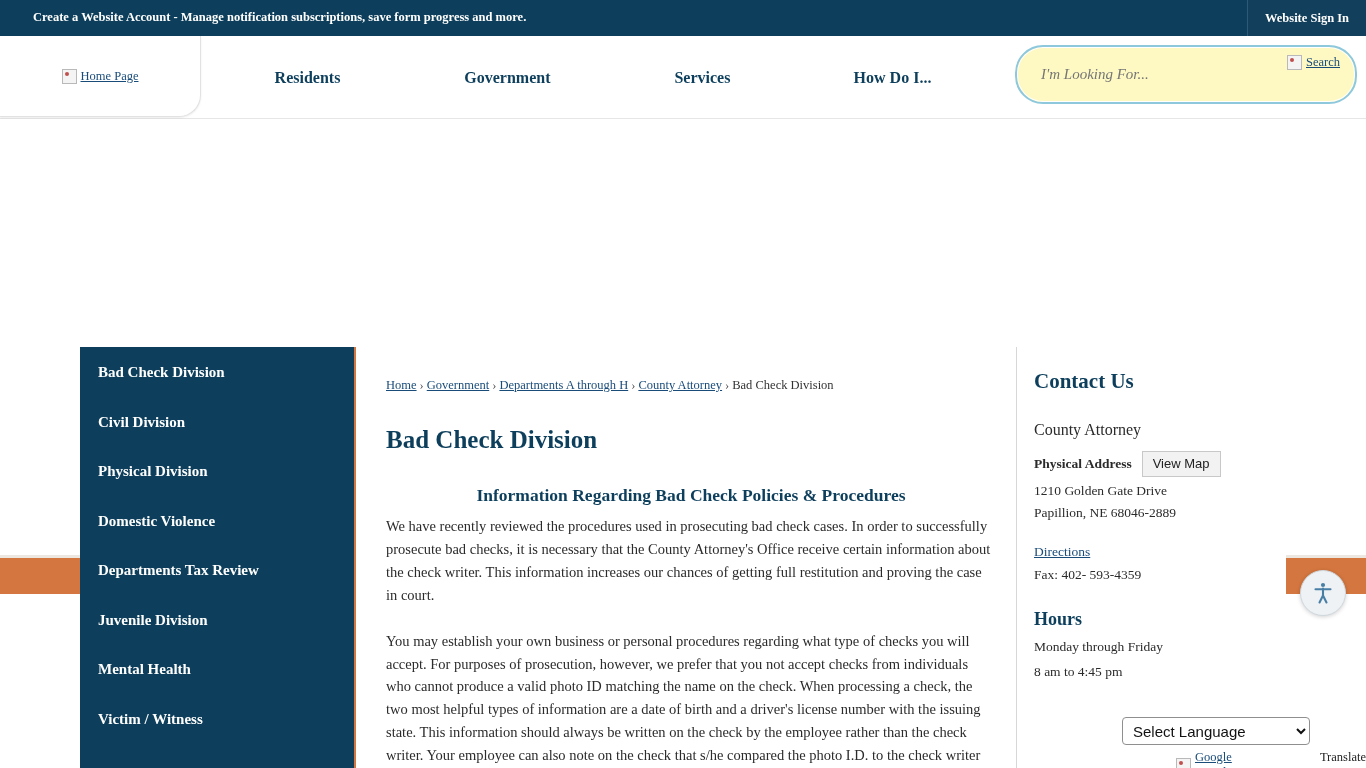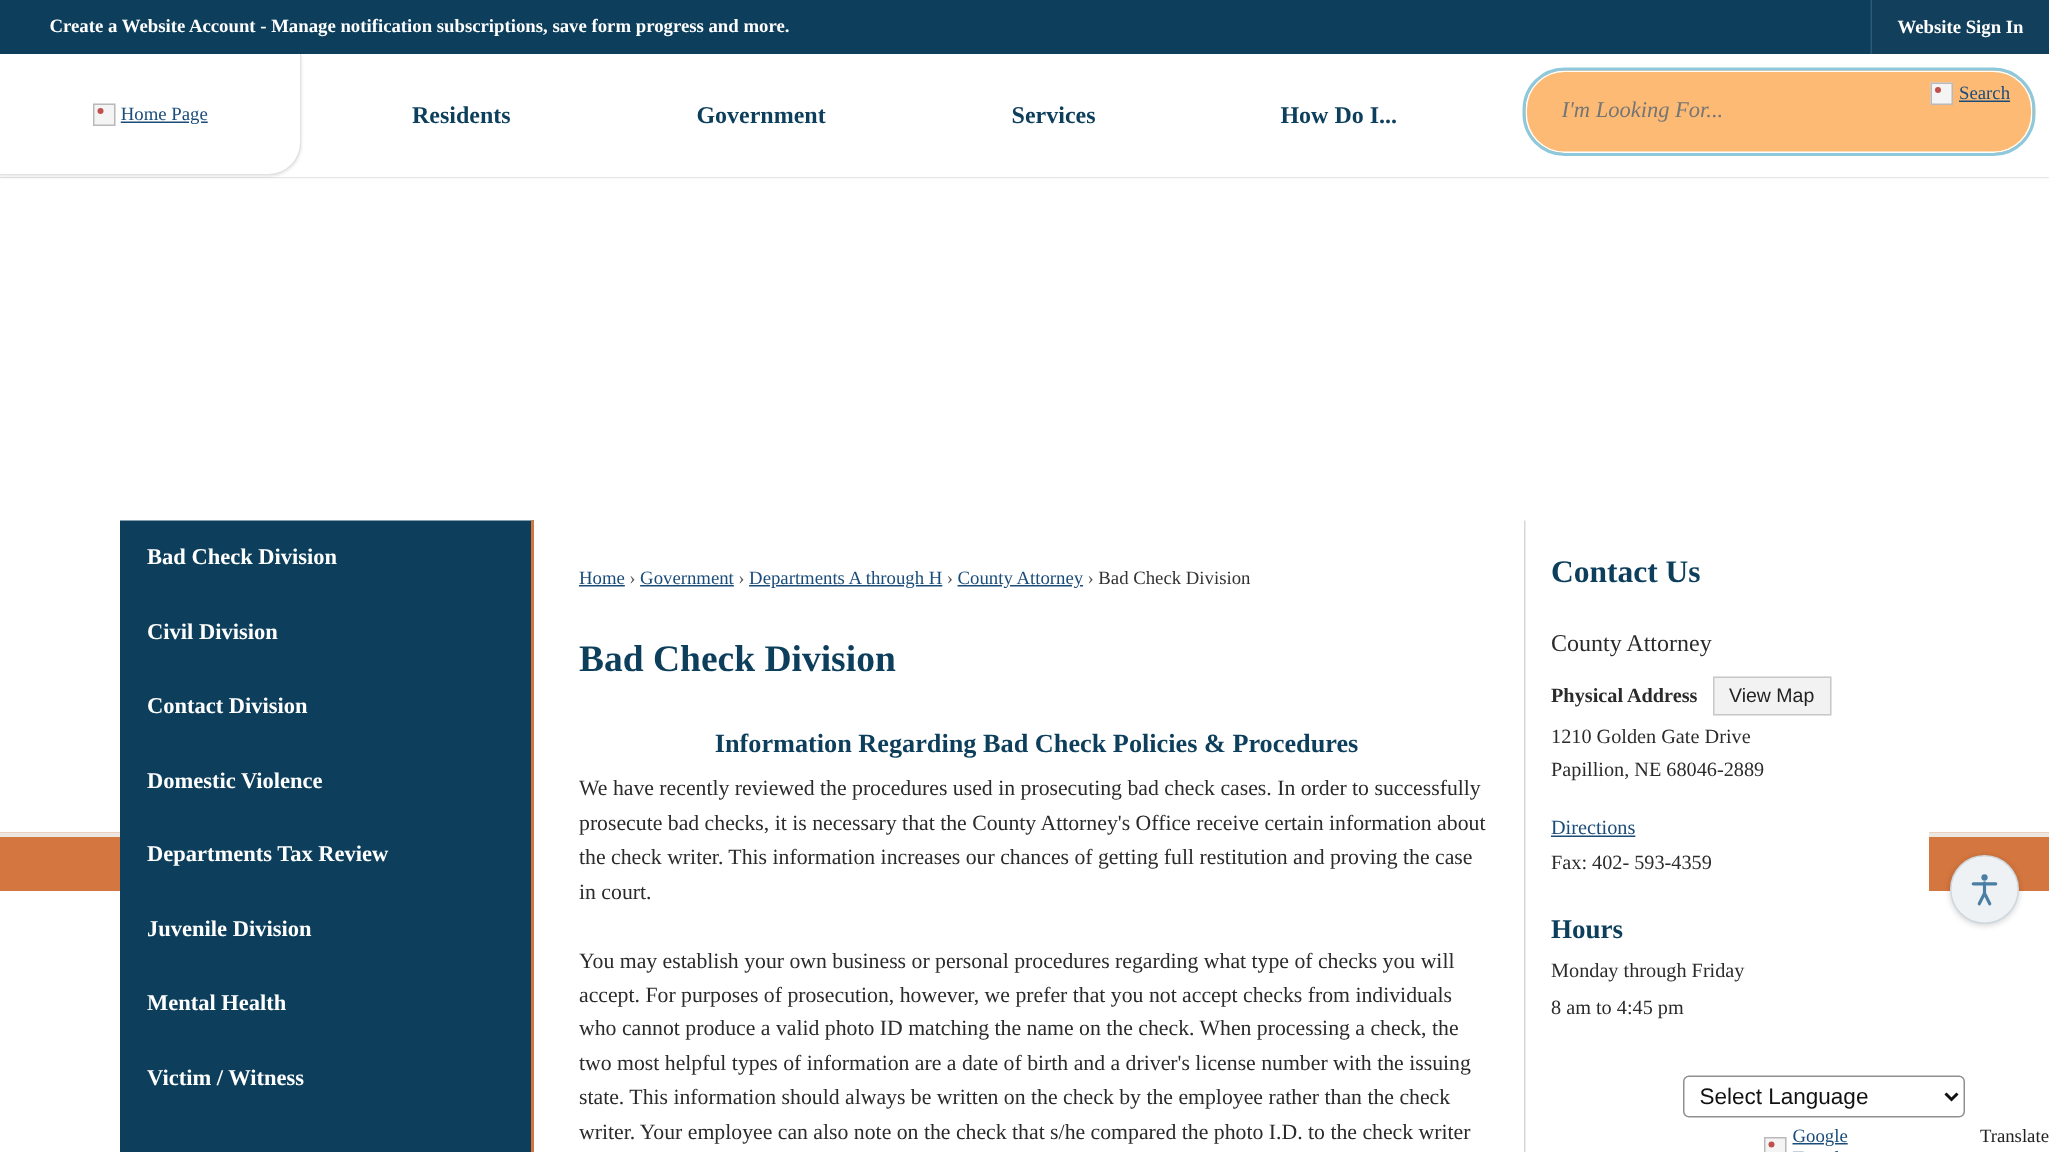--- a/index.html
+++ b/index.html
@@ -121,21 +121,21 @@
   .nav-item:nth-child(4) { width: 200px; }
 
   .searchwrap {
     position: absolute;
     right: 9px;
     top: 9px;
     width: 338px;
     height: 55px;
     border: 2px solid #8ec8dd;
     border-radius: 28px;
-    background: #fdba74;
+    background: #fef9c3;
     box-shadow: 0 0 0 1px #ffffff inset;
   }
   .searchwrap input {
     position: absolute;
     left: 22px;
     top: 12px;
     width: 230px;
     height: 28px;
     border: none;
     outline: none;
@@ -423,21 +423,21 @@
 
 <div class="banner"></div>
 
 <div class="stripe-left"></div>
 <div class="stripe-right"></div>
 
 <div class="sidebar">
   <div class="sidebar-inner">
     <div class="side-item">Bad Check Division</div>
     <div class="side-item">Civil Division</div>
-    <div class="side-item">Contact Division</div>
+    <div class="side-item">Physical Division</div>
     <div class="side-item">Domestic Violence</div>
     <div class="side-item">Departments Tax Review</div>
     <div class="side-item">Juvenile Division</div>
     <div class="side-item">Mental Health</div>
     <div class="side-item">Victim / Witness</div>
   </div>
 </div>
 
 <div class="content">
   <div class="breadcrumb">

